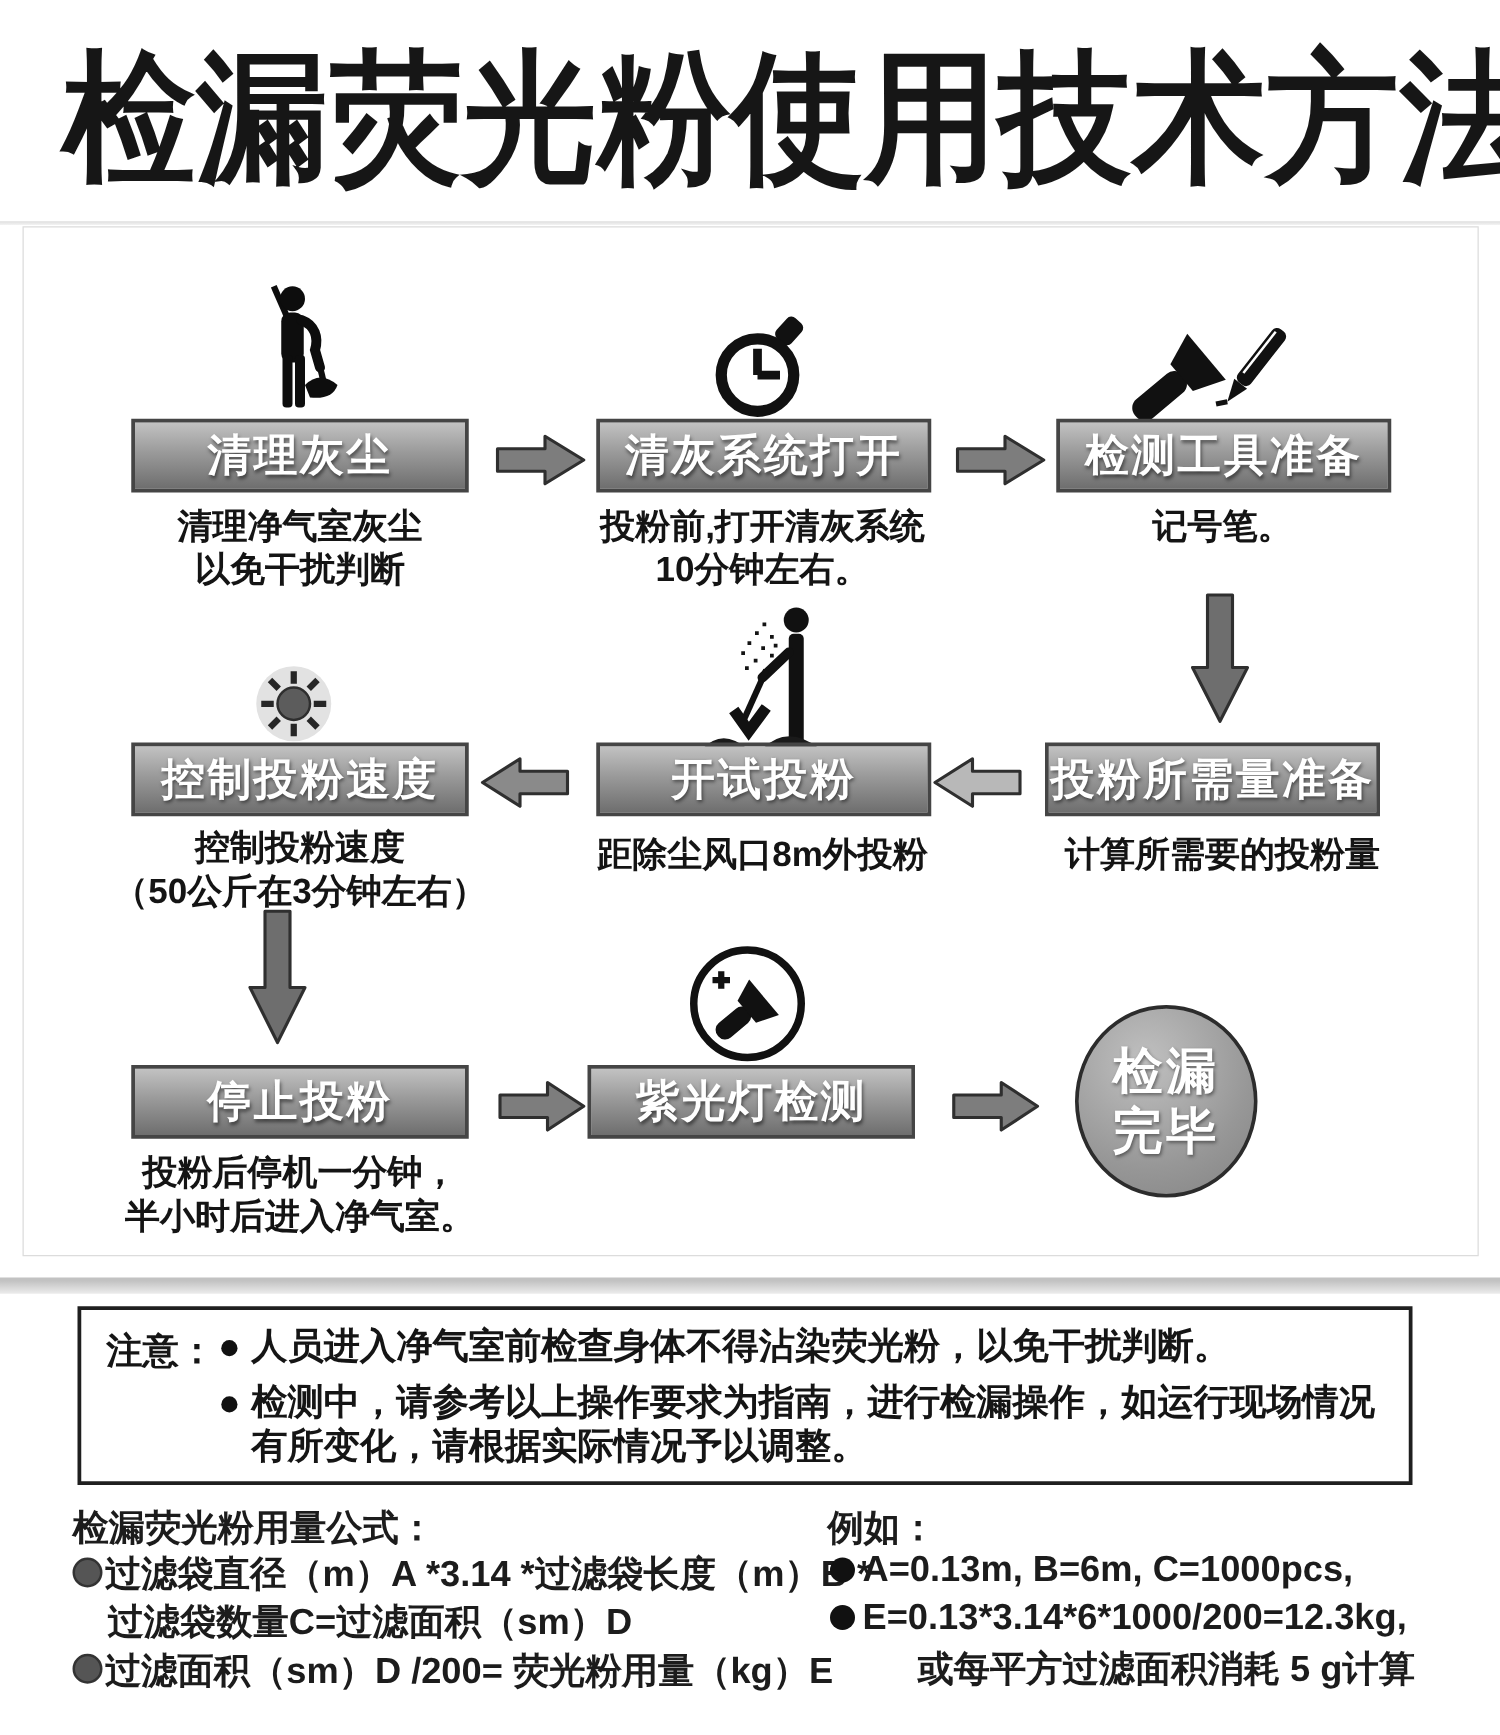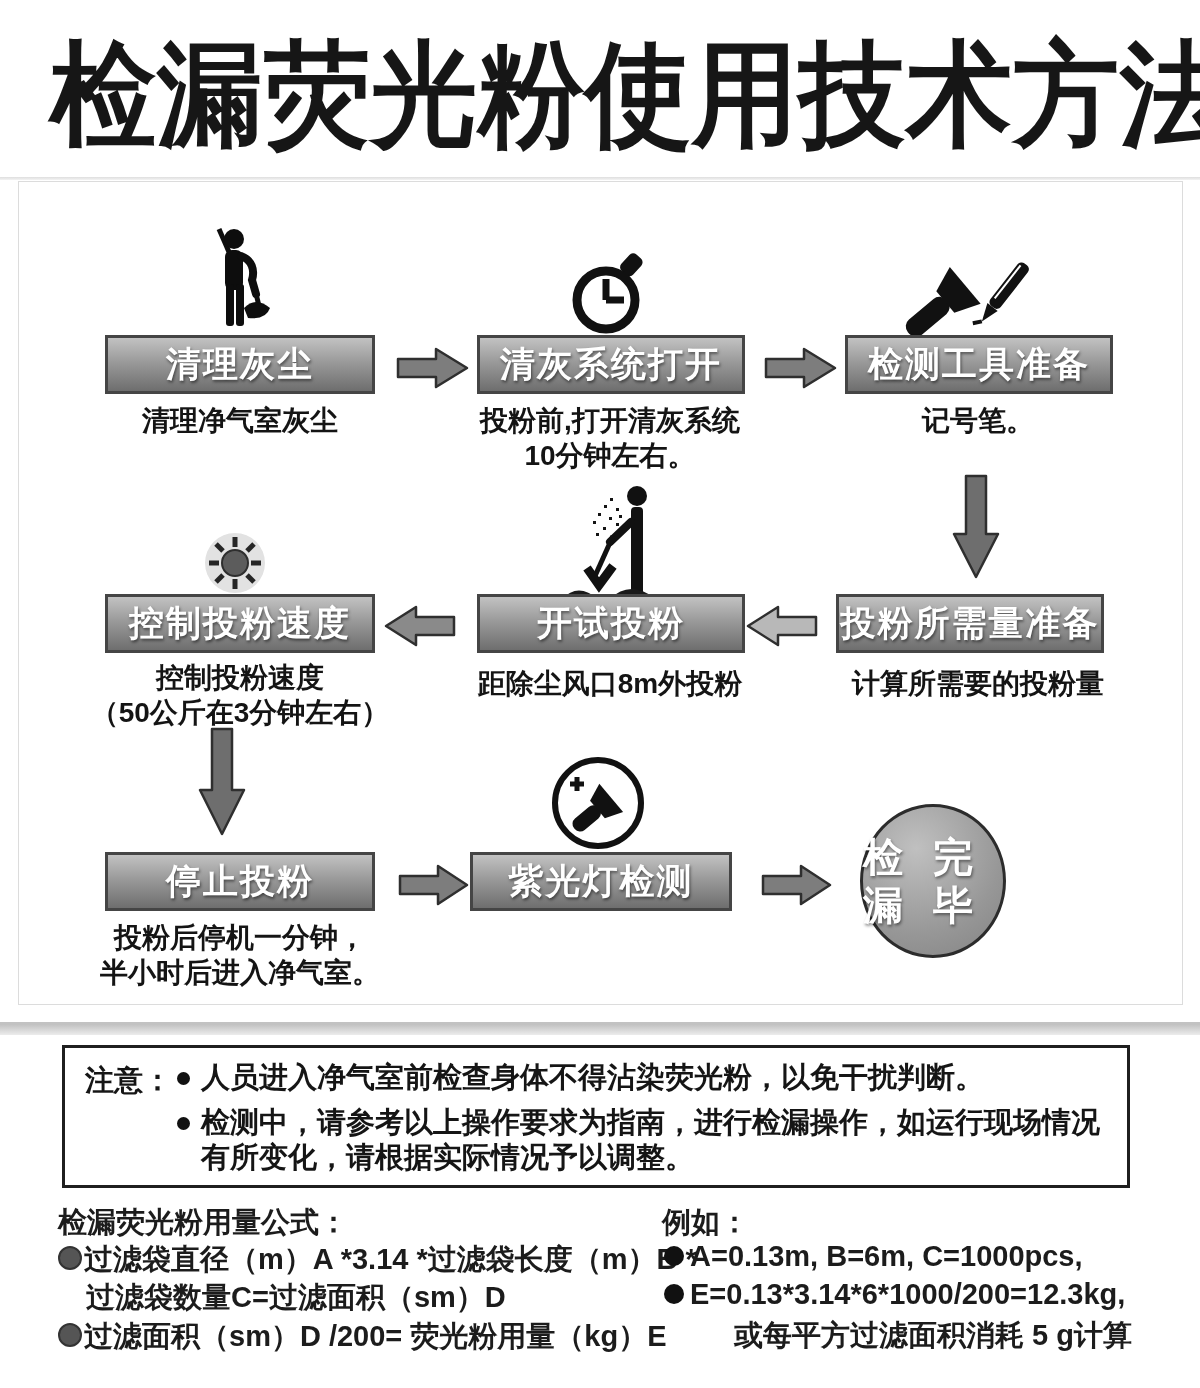--- a/index.html
+++ b/index.html
@@ -34,21 +34,21 @@
   .d3{left:768px;top:403px;}
   .d6{left:30px;top:660px;}
   .d5{left:400px;top:666px;}
   .d4{left:768px;top:666px;}
   .d7{left:30px;top:920px;}
   .d8{left:398px;top:920px;}
   .icon{position:absolute;}
   .end-circle{position:absolute;left:860px;top:804px;width:140px;height:148px;
               border:3px solid #2c2c2c;border-radius:50%;
               background:radial-gradient(circle at 38% 28%,#c0c0c0,#979797 62%,#838383 100%);
-              display:flex;flex-direction:row;align-items:center;justify-content:center;
+              display:flex;flex-direction:column;align-items:center;justify-content:center;
               color:#fff;font-size:40px;font-weight:700;line-height:48px;letter-spacing:3px;
               text-shadow:1px 2px 3px rgba(0,0,0,.45);}
   .notes-box{position:absolute;left:62px;top:1045px;width:1062px;height:137px;
              border:3px solid #1f1f1f;background:#fff;}
   .notes-label{position:absolute;left:20px;top:13px;font-size:29px;font-weight:700;}
   .ndot{position:absolute;width:13px;height:13px;border-radius:50%;background:#111;}
   .nd1{left:112px;top:24px;}
   .nd2{left:112px;top:69px;}
   .ntext{position:absolute;font-size:29px;font-weight:700;line-height:35px;white-space:nowrap;}
   .nt1{left:136px;top:12px;}
@@ -114,20 +114,21 @@
 
   <svg class="icon" style="left:396px;top:346px;" width="74" height="44" viewBox="0 0 74 44">
     <polygon points="2,13 40,13 40,3 71,22 40,41 40,31 2,31" fill="#7d7d7d" stroke="#2f2f2f" stroke-width="2.5" stroke-linejoin="round"></polygon>
   </svg>
   <svg class="icon" style="left:764px;top:346px;" width="74" height="44" viewBox="0 0 74 44">
     <polygon points="2,13 40,13 40,3 71,22 40,41 40,31 2,31" fill="#7d7d7d" stroke="#2f2f2f" stroke-width="2.5" stroke-linejoin="round"></polygon>
   </svg>
 
   <div class="desc d1">
     <div>清理净气室灰尘</div>
+    <div>以免干扰判断</div>
   </div>
   <div class="desc d2">
     <div>投粉前,打开清灰系统</div>
     <div>10分钟左右。</div>
   </div>
   <div class="desc d3">
     <div>记号笔。</div>
   </div>
 
   <svg class="icon" style="left:952px;top:474px;" width="48" height="106" viewBox="0 0 48 106">

